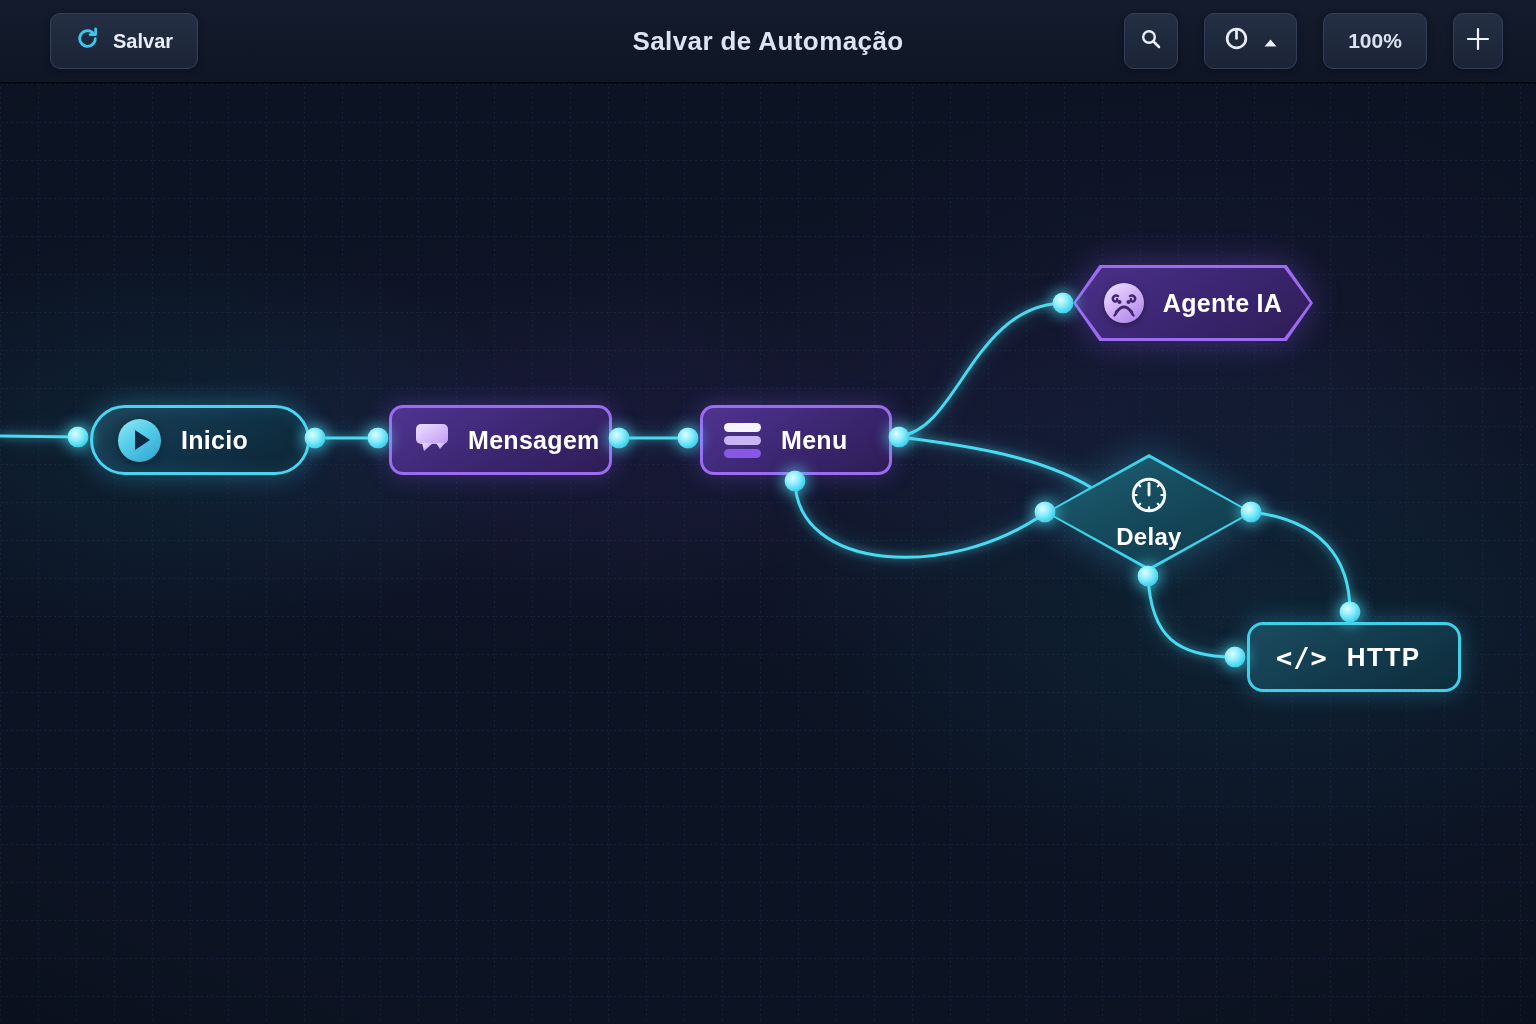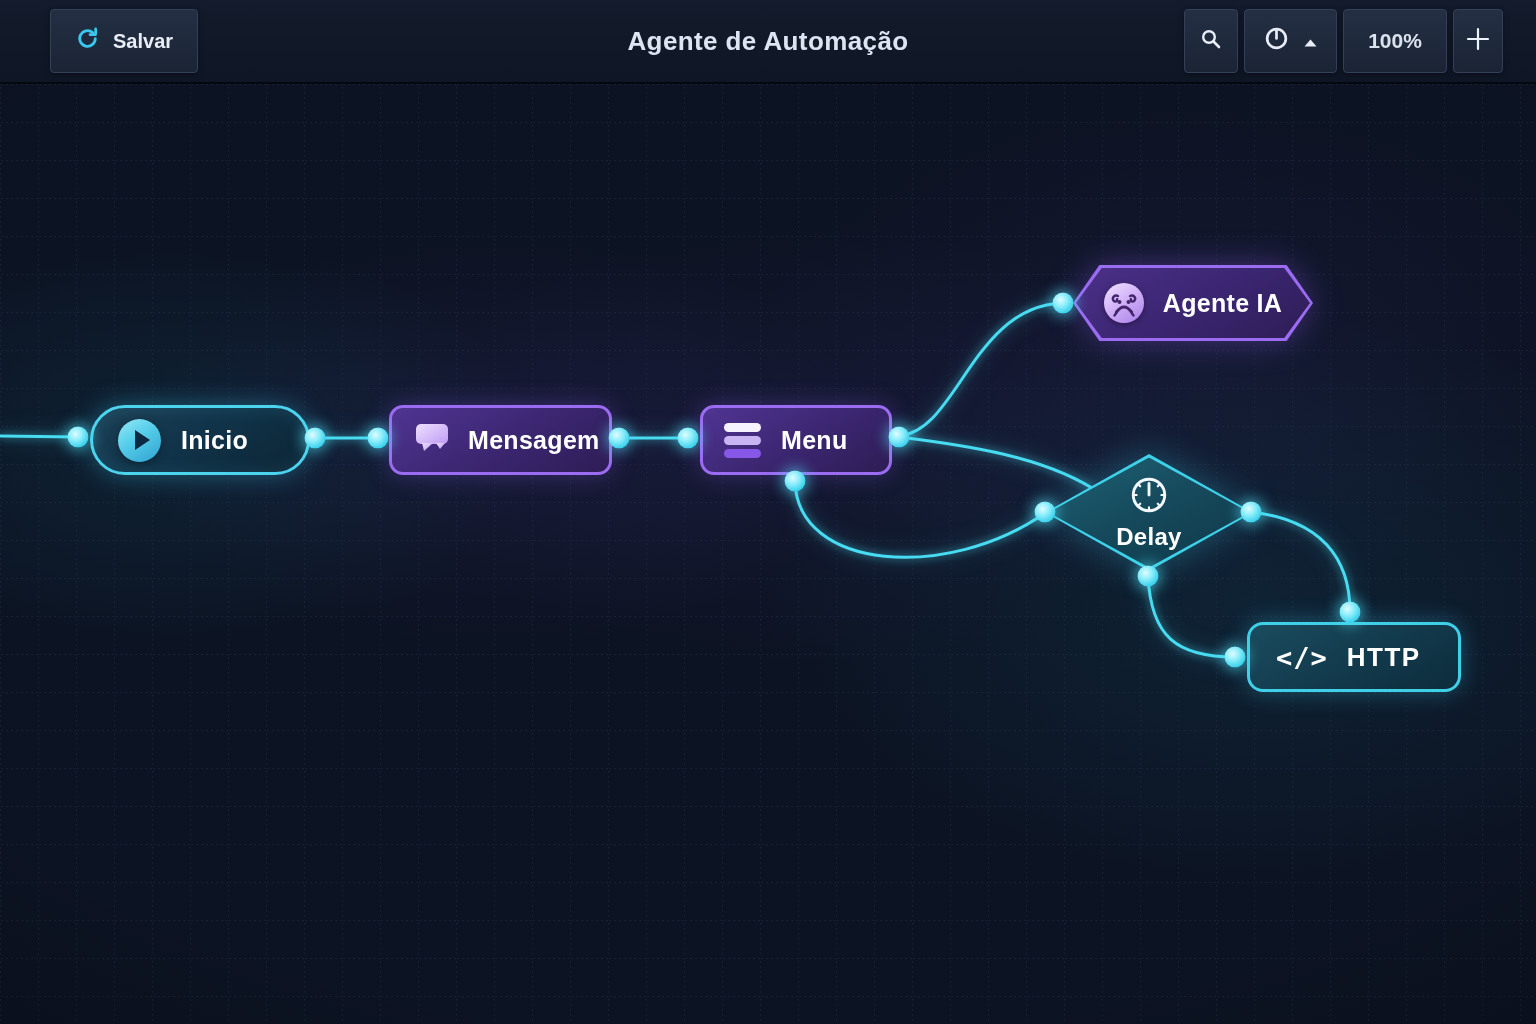--- a/index.html
+++ b/index.html
@@ -12,26 +12,26 @@
   
   .toolbar{
     position:absolute;top:0;left:0;width:1536px;height:84px;
     display:flex;align-items:center;
     padding:0 33px 0 50px;box-sizing:border-box;
     background:linear-gradient(180deg,#131b2c 0%,#0f1726 100%);
     border-bottom:2px solid #05080f;
     z-index:30;
   }
   .tb-left{display:flex;gap:16px;}
-  .tb-right{margin-left:auto;display:flex;gap:6px;align-items:flex-end;}
+  .tb-right{margin-left:auto;display:flex;gap:26px;align-items:flex-end;}
   .btn{
     display:flex;align-items:center;justify-content:center;gap:13px;
-    height:64px;padding:0 24px;box-sizing:border-box;
+    height:56px;padding:0 24px;box-sizing:border-box;
     background:linear-gradient(180deg,#242f44 0%,#1b2435 100%);
-    border:1px solid #34405a;border-radius:4px;
+    border:1px solid #34405a;border-radius:10px;
     color:#e8edf8;font-size:20px;font-weight:700;
     box-shadow:0 2px 6px rgba(0,0,0,.4);
     cursor:pointer;
   }
   .icon-btn{width:54px;padding:0;}
   .btn-clock{width:93px;padding:0;gap:13px;}
   .btn-zoom{width:104px;padding:0;font-size:21px;font-weight:600;color:#dbe2ee;}
   .tb-title{
     position:absolute;left:50%;top:50%;transform:translate(-50%,-50%);
     font-size:26px;font-weight:700;color:#dde4f2;letter-spacing:.4px;white-space:nowrap;
@@ -137,21 +137,21 @@
         <span class="svgicon">
           <svg width="25" height="25" viewBox="0 0 24 24">
             <path d="M19.5 12a7.5 7.5 0 1 1-2.4-5.5" fill="none" stroke="#38c8f0" stroke-width="2.6" stroke-linecap="round"></path>
             <path d="M19.8 2.8 L19.8 8.2 L14.4 8.2" fill="none" stroke="#38c8f0" stroke-width="2.6" stroke-linecap="round" stroke-linejoin="round"></path>
           </svg>
         </span>
         <span>Salvar</span>
       </button>
     </div>
 
-    <div class="tb-title">Agente de Automação</div>
+    <div class="tb-title">Salvar de Automação</div>
 
     <div class="tb-right">
       <button class="btn icon-btn">
         <span class="svgicon">
           <svg width="24" height="24" viewBox="0 0 24 24">
             <circle cx="10" cy="10" r="5.8" fill="none" stroke="#e8edf8" stroke-width="2.4"></circle>
             <path d="M14.5 14.5 L20 20" stroke="#e8edf8" stroke-width="2.6" stroke-linecap="round"></path>
           </svg>
         </span>
       </button>

